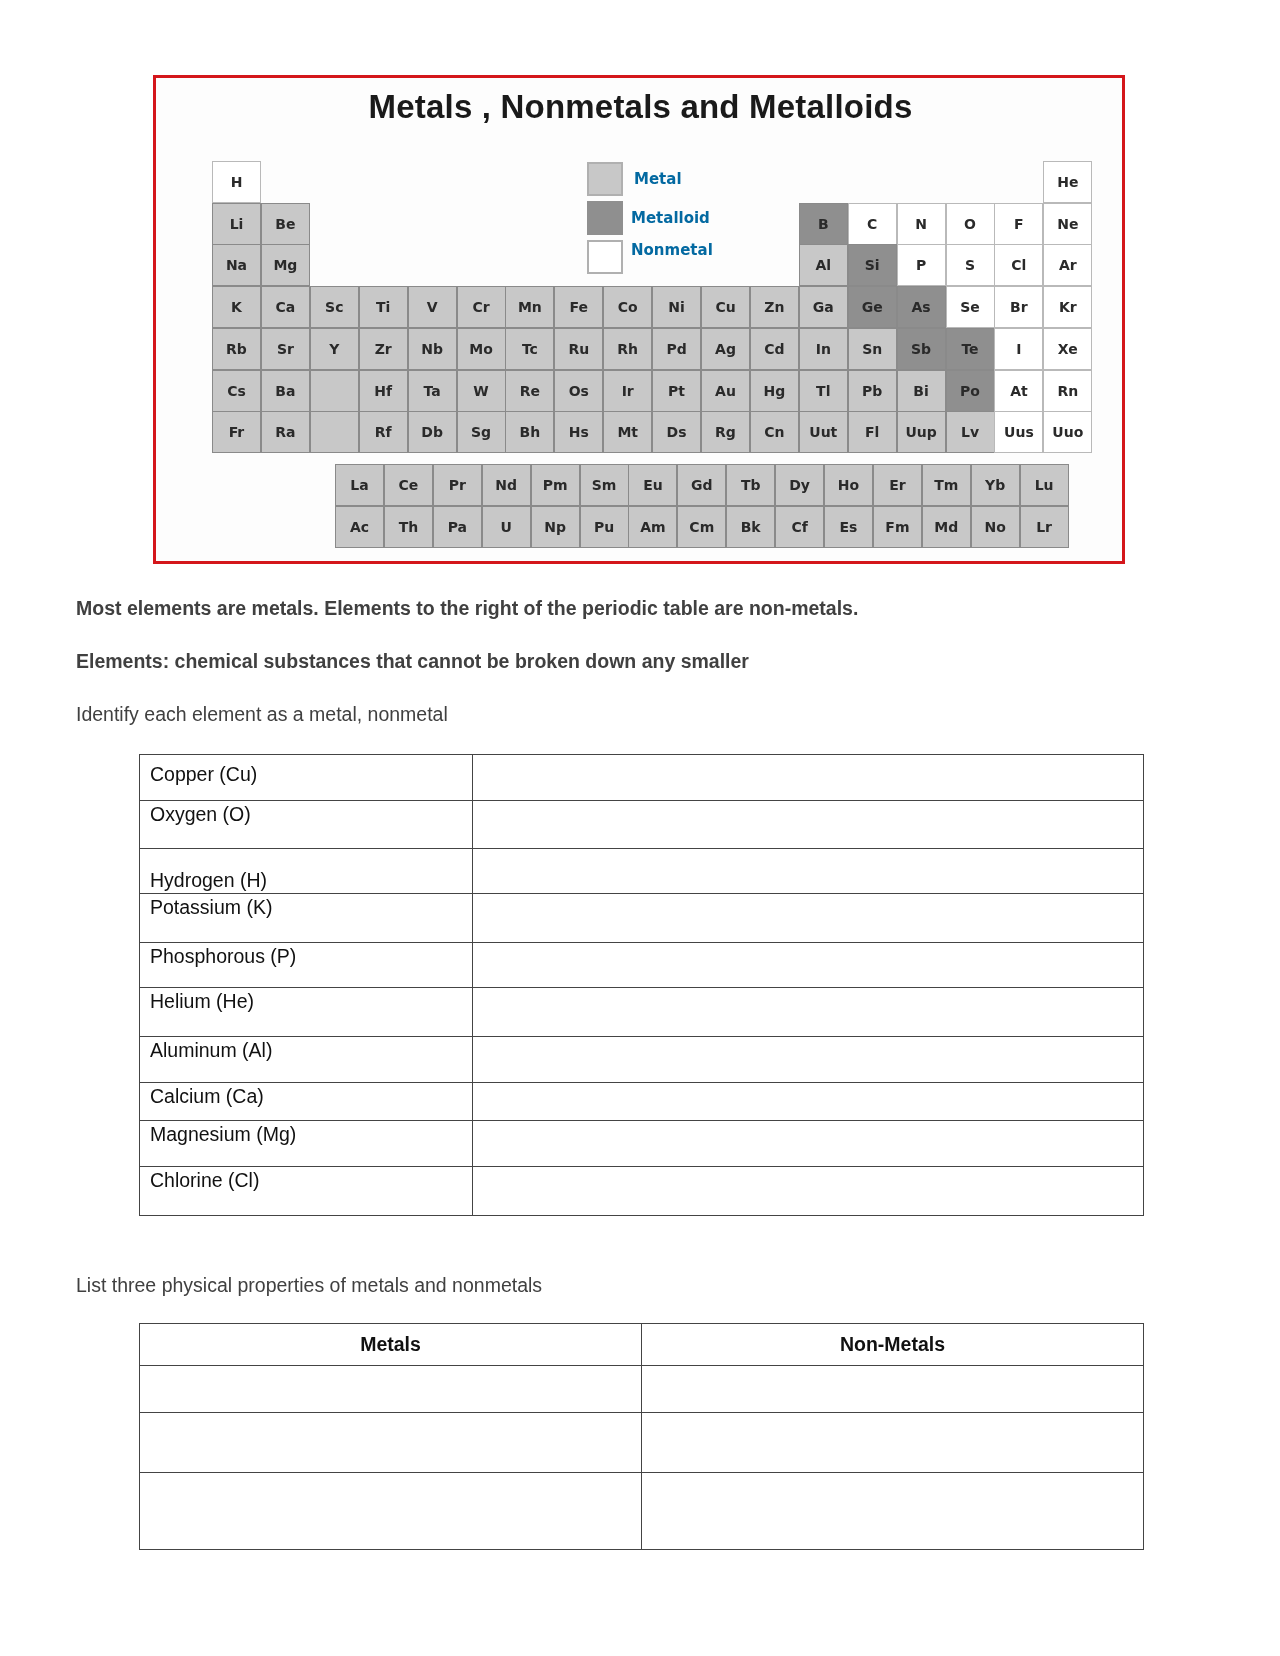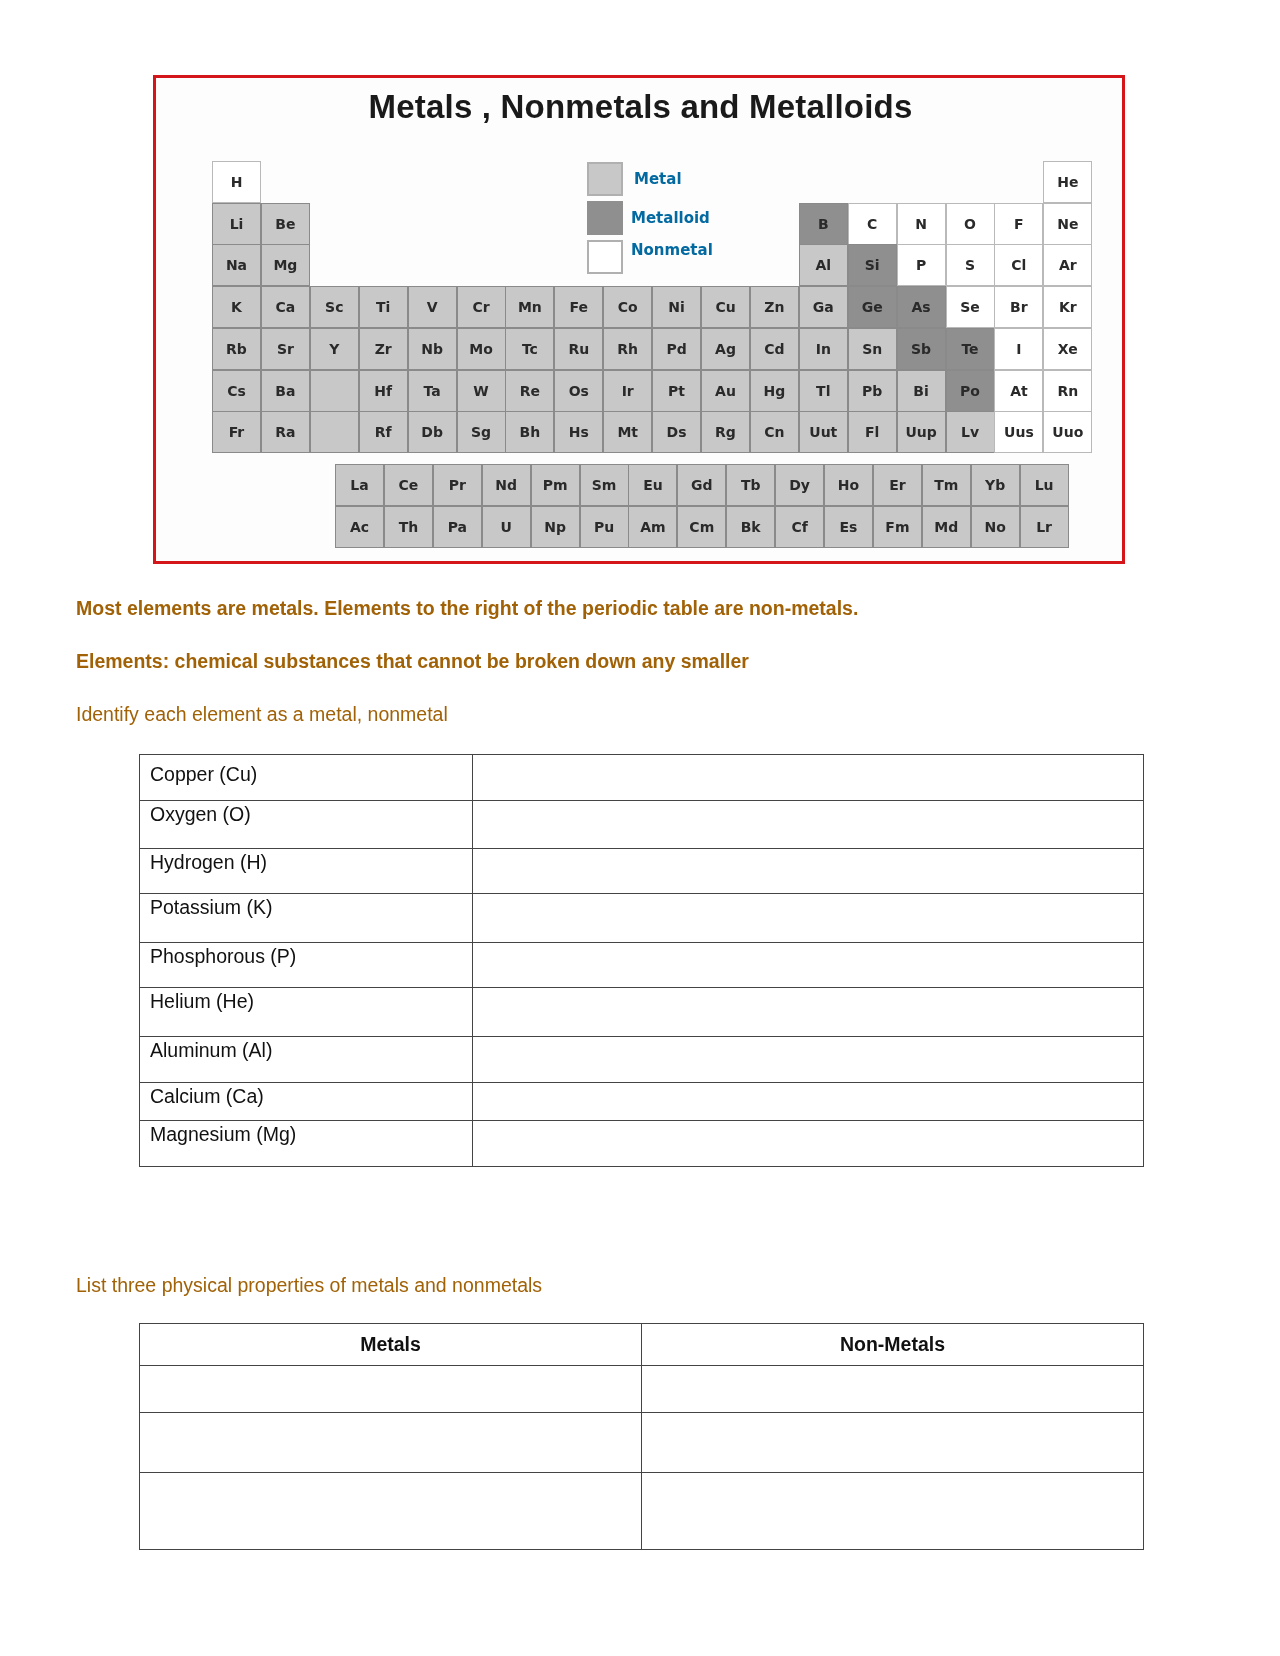--- a/index.html
+++ b/index.html
@@ -6,21 +6,21 @@
   body { width:1280px; height:1656px; position:relative; overflow:hidden; font-family:"Liberation Sans", sans-serif; color:#111; }
   .frame { position:absolute; left:153px; top:75px; width:972px; height:489px; border:3px solid #d4161b; box-sizing:border-box; background:#fdfdfd; }
   .pt-title { position:absolute; left:153px; top:88px; width:975px; text-align:center; font-family:"Liberation Sans", sans-serif; font-weight:bold; font-size:33px; color:#1a1a1a; letter-spacing:0.2px; }
   .cell { position:absolute; width:49px; height:42px; box-sizing:border-box; border:1.5px solid #8a8a8a; display:flex; align-items:center; justify-content:center; font-family:"DejaVu Sans", sans-serif; font-weight:bold; font-size:14px; color:#2a2a2a; }
   .metal { background:#c8c8c8; }
   .metalloid { background:#8f8f8f; }
   .nonmetal { background:#ffffff; border-color:#b9b9b9; }
   .blank { background:#c8c8c8; }
   .legend-swatch { position:absolute; width:36px; height:34px; box-sizing:border-box; border:2px solid #b0b0b0; }
   .legend-label { position:absolute; font-family:"DejaVu Sans", sans-serif; font-weight:bold; font-size:15px; color:#0369a1; }
-  .para { position:absolute; left:76px; font-family:"Liberation Sans", sans-serif; font-size:19.5px; color:#a16207; white-space:nowrap; }
+  .para { position:absolute; left:76px; font-family:"Liberation Sans", sans-serif; font-size:19.5px; color:#404040; white-space:nowrap; }
   .bold { font-weight:bold; }
   table.ws { position:absolute; border-collapse:collapse; table-layout:fixed; }
   table.ws td { border:1.5px solid #444; padding:0 10px; vertical-align:top; font-family:"Liberation Sans", sans-serif; font-size:19.5px; color:#111; }
   .prop-head { text-align:center; font-weight:bold; vertical-align:middle !important; }
 </style>
 </head>
 <body>
 
 <div class="frame"></div>
 <div class="pt-title">Metals , Nonmetals and Metalloids</div>
@@ -168,21 +168,21 @@
   <tbody id="identify-body">
       <tr style="height: 46px;">
         <td style="padding-top: 8px;">Copper (Cu)</td>
         <td></td>
       </tr>
       <tr style="height: 48px;">
         <td style="padding-top: 2px;">Oxygen (O)</td>
         <td></td>
       </tr>
       <tr style="height: 45px;">
-        <td style="padding-top: 2px;">Hydrogen (H)</td>
+        <td style="padding-top: 20px;">Hydrogen (H)</td>
         <td></td>
       </tr>
       <tr style="height: 49px;">
         <td style="padding-top: 2px;">Potassium (K)</td>
         <td></td>
       </tr>
       <tr style="height: 45px;">
         <td style="padding-top: 2px;">Phosphorous (P)</td>
         <td></td>
       </tr>
@@ -193,20 +193,24 @@
       <tr style="height: 46px;">
         <td style="padding-top: 2px;">Aluminum (Al)</td>
         <td></td>
       </tr>
       <tr style="height: 38px;">
         <td style="padding-top: 2px;">Calcium (Ca)</td>
         <td></td>
       </tr>
       <tr style="height: 46px;">
         <td style="padding-top: 2px;">Magnesium (Mg)</td>
+        <td></td>
+      </tr>
+      <tr style="height: 49px;">
+        <td style="padding-top: 2px;">Chlorine (Cl)</td>
         <td></td>
       </tr>
     </tbody>
 </table>
 
 <div class="para" style="top:1274px;">List three physical properties of metals and nonmetals</div>
 
 <table class="ws" style="left:139px;top:1323px;width:1004px;">
   <colgroup>
       <col style="width:502px">

